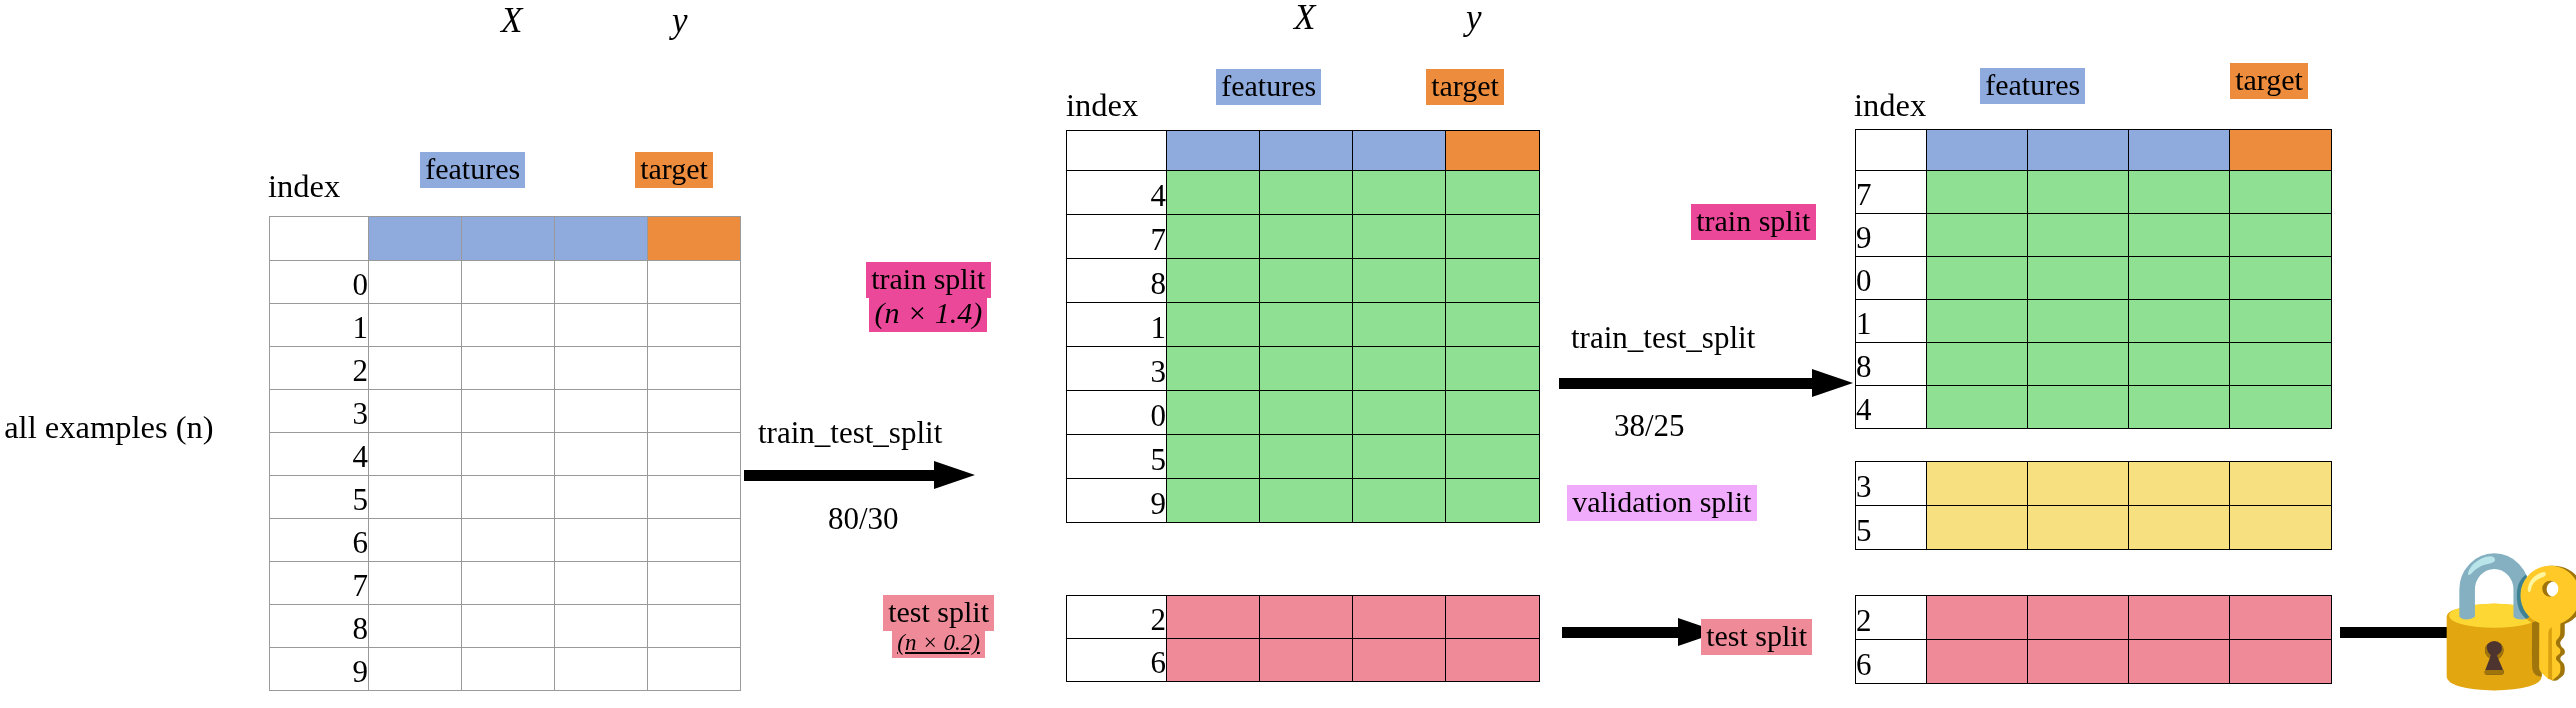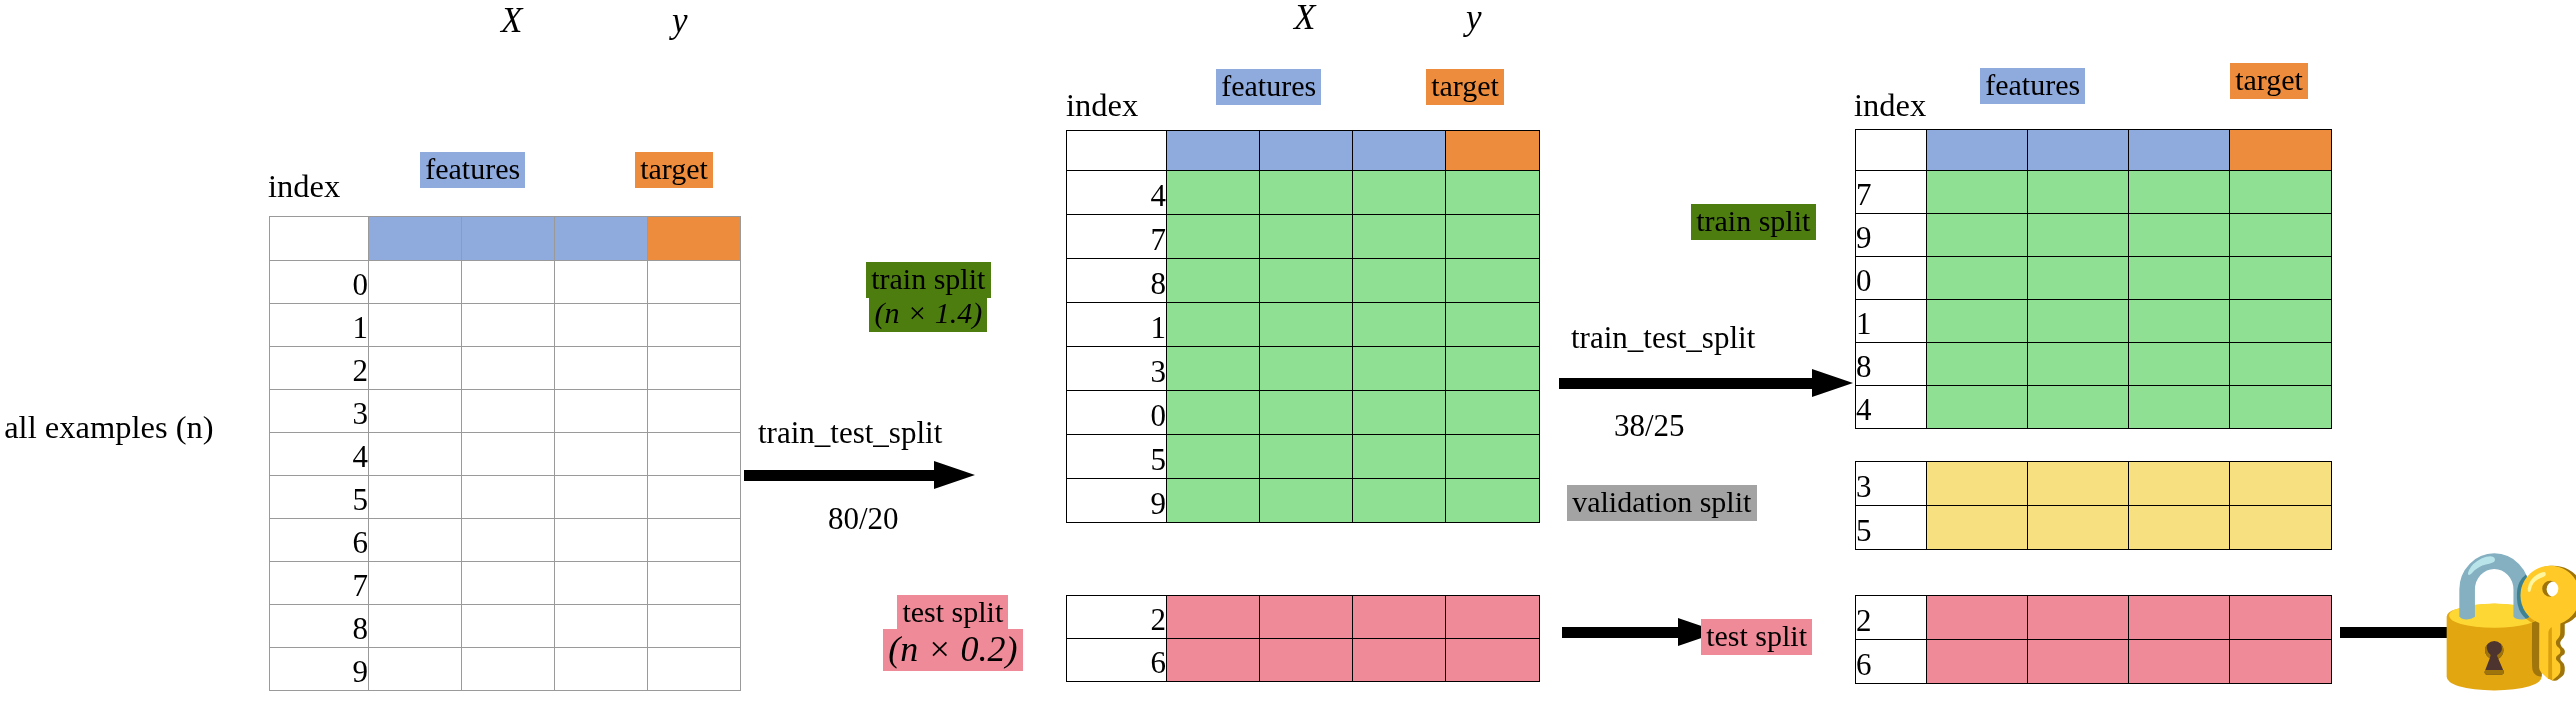--- a/index.html
+++ b/index.html
@@ -10,23 +10,23 @@
   .abs{position:absolute;}
 
   
   .txt{white-space:nowrap;line-height:1;}
   .ital{font-style:italic;}
 
   
   .chip{display:inline-block;white-space:nowrap;padding:2.1px 5.2px 4.2px 5.2px;line-height:1.0;}
   .chip-blue{background:#8faadc;}
   .chip-orange{background:#ed8c3c;}
-  .chip-green{background:#4d7c0f;}
+  .chip-green{background:#ec4899;}
   .chip-red{background:#ef8a98;}
-  .chip-yellow{background:#a3a3a3;}
+  .chip-yellow{background:#f0abfc;}
 
   
   table.grid{border-collapse:collapse;table-layout:fixed;}
   table.grid td{padding:0;}
   table.grid.gray td{border:1px solid #9a9a9a;}
   table.grid.black td{border:1.6px solid #000000;}
   td.idx{background:#ffffff;text-align:right;vertical-align:bottom;padding-right:24%;}
   td.c-blue{background:#8faadc;}
   td.c-orange{background:#ed8c3c;}
   td.c-green{background:#90e093;}
@@ -150,21 +150,21 @@
   </tbody>
 </table>
 
 <div class="abs txt" style="left:758px;top:417px;font-size:31px;">train_test_split</div>
 
 <div class="arrow" style="left:744px;top:461px;width:231px;height:29px;">
   <div class="shaft" style="top:9.4px;width:199px;height:10.5px;"></div>
   <div class="head" style="left:190px;top:0px;border-width:14.7px 0 14.7px 41px;"></div>
 </div>
 
-<div class="abs txt" style="left:828px;top:503px;font-size:31px;">80/20</div>
+<div class="abs txt" style="left:828px;top:503px;font-size:31px;">80/30</div>
 
 <div class="abs txt" style="left:1066px;top:89px;font-size:32.5px;">index</div>
 
 <div class="abs txt ital" style="left:1294px;top:0px;font-size:35px;">X</div>
 
 <div class="abs txt ital" style="left:1466px;top:0px;font-size:35px;">y</div>
 
 <div class="abs" style="left:1216px;top:69px;">
   <span class="chip chip-blue" style="font-size:30px;">features</span>
 </div>
@@ -248,21 +248,21 @@
         <td class="c-green"></td>
         <td class="c-green"></td>
         <td class="c-green"></td>
         <td class="c-green"></td>
       </tr>
   </tbody>
 </table>
 
 <div class="abs" style="left:883px;top:595px;text-align:center;">
   <div><span class="chip chip-red" style="font-size:30px;">test split</span></div>
-  <div style="margin-top:-2.1px;"><span class="chip chip-red ital" style="font-size:36px;">(n × 0.2)</span></div>
+  <div style="margin-top:-2.1px;"><span class="chip chip-red ital" style="font-size:23px;text-decoration:underline;">(n × 0.2)</span></div>
 </div>
 
 <table class="grid black abs" style="left:1066px;top:595px;width:472px;">
   <colgroup>
       <col style="width:100px">
       <col style="width:93px">
       <col style="width:93px">
       <col style="width:93px">
       <col style="width:94px">
     </colgroup>

